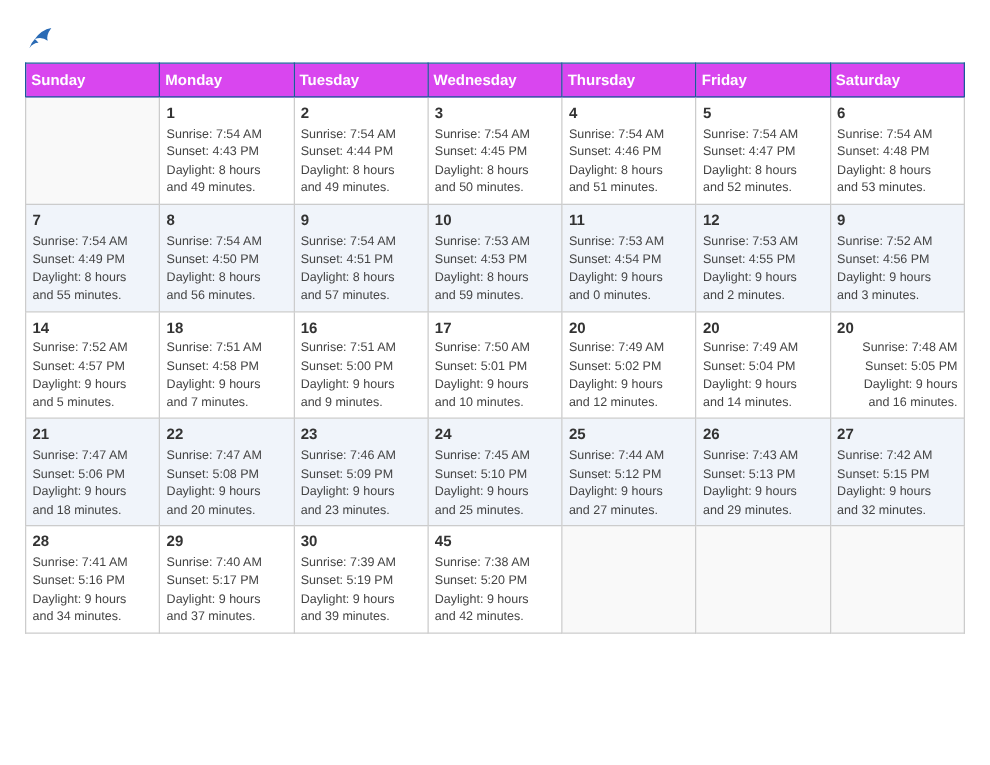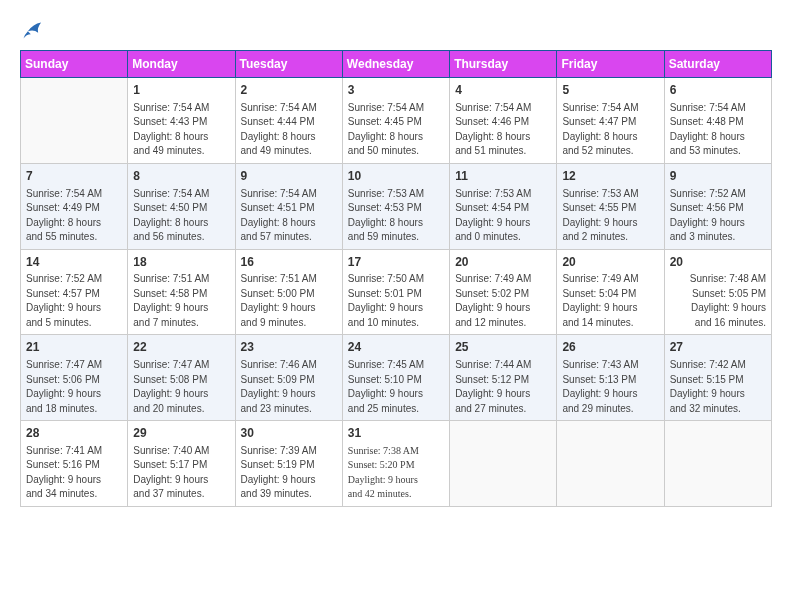--- a/index.html
+++ b/index.html
@@ -349,22 +349,22 @@
 and 37 minutes.</div>
           </td>
           <td>
             <span class="day-number">30</span>
             <div class="cell-info" style="white-space: pre-line;">Sunrise: 7:39 AM
 Sunset: 5:19 PM
 Daylight: 9 hours
 and 39 minutes.</div>
           </td>
           <td>
-            <span class="day-number">31</span>
-            <div class="cell-info" style="white-space: pre-line; font-family: Liberation Serif, serif;">Sunrise: 7:38 AM
+            <span class="day-number">45</span>
+            <div class="cell-info" style="white-space: pre-line;">Sunrise: 7:38 AM
 Sunset: 5:20 PM
 Daylight: 9 hours
 and 42 minutes.</div>
           </td>
           <td class="empty-cell"></td>
           <td class="empty-cell"></td>
           <td class="empty-cell"></td>
         </tr>
       </tbody>
   </table>

